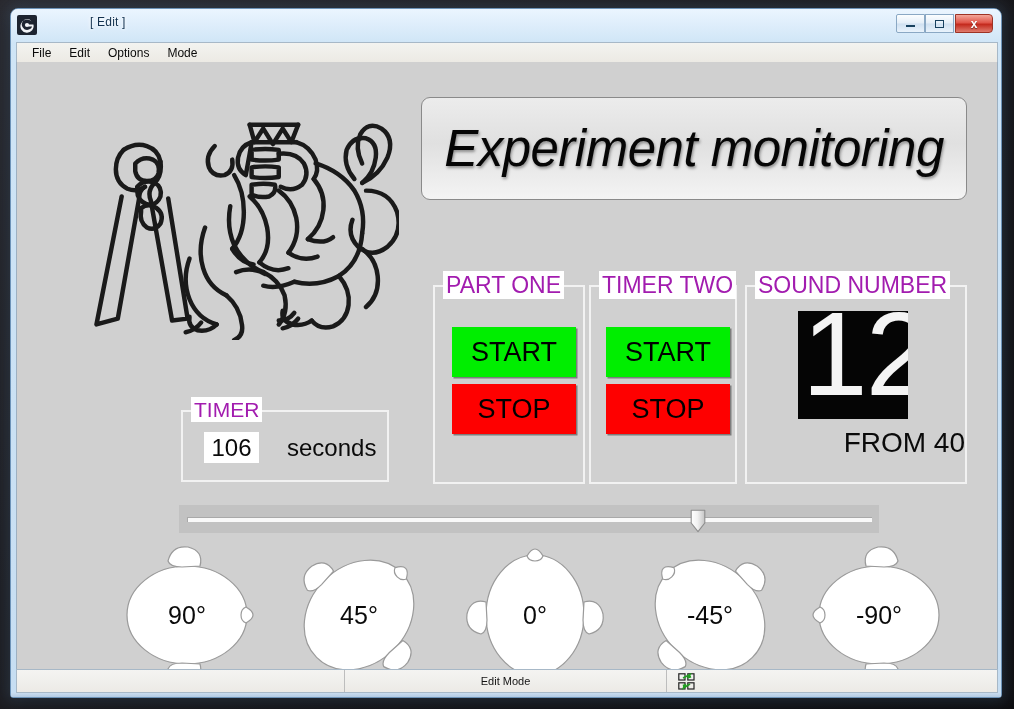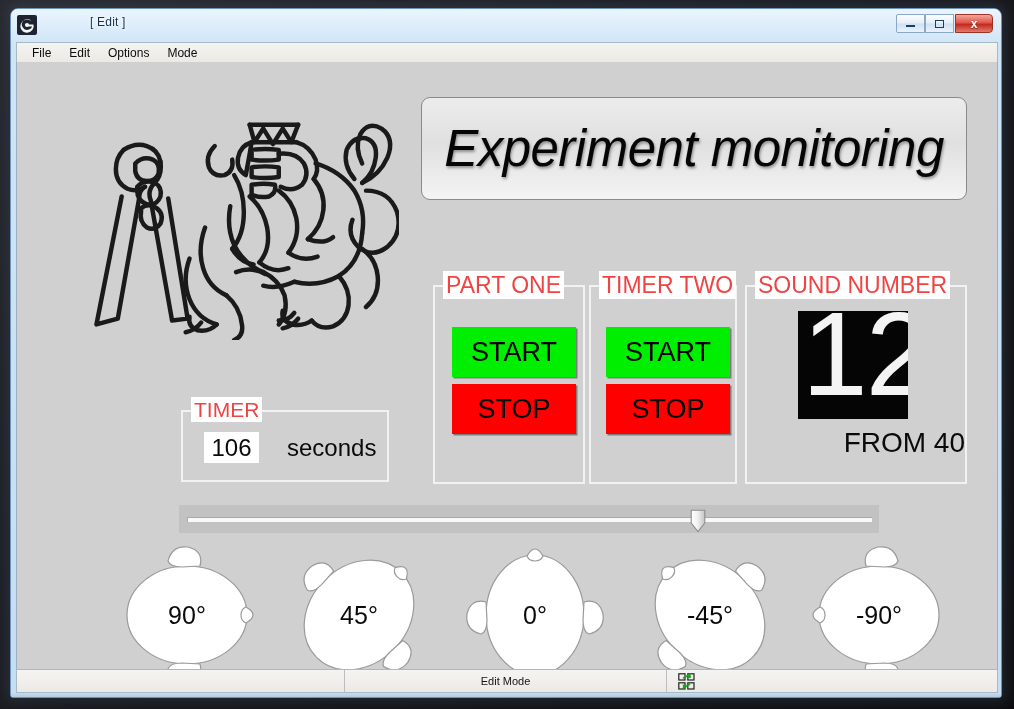--- a/index.html
+++ b/index.html
@@ -138,21 +138,21 @@
     border: 2px solid #f2f2f2;
     box-sizing: border-box;
     background: transparent;
   }
   .group-label {
     position: absolute;
     top: -16px; left: 8px;
     background: #ffffff;
     padding: 0 3px;
     font-size: 23px;
-    color: #ef4444;
+    color: #a21caf;
     white-space: nowrap;
     line-height: 28px;
   }
 
   #grp-part-one { left: 416px; top: 223px; width: 152px; height: 199px; }
   #grp-part-two { left: 572px; top: 223px; width: 148px; height: 199px; }
   #grp-sound    { left: 728px; top: 223px; width: 222px; height: 199px; }
   #grp-timer    { left: 164px; top: 348px; width: 208px; height: 72px; }
   #grp-timer .group-label { font-size: 21px; line-height: 25px; top:-15px; }
 

